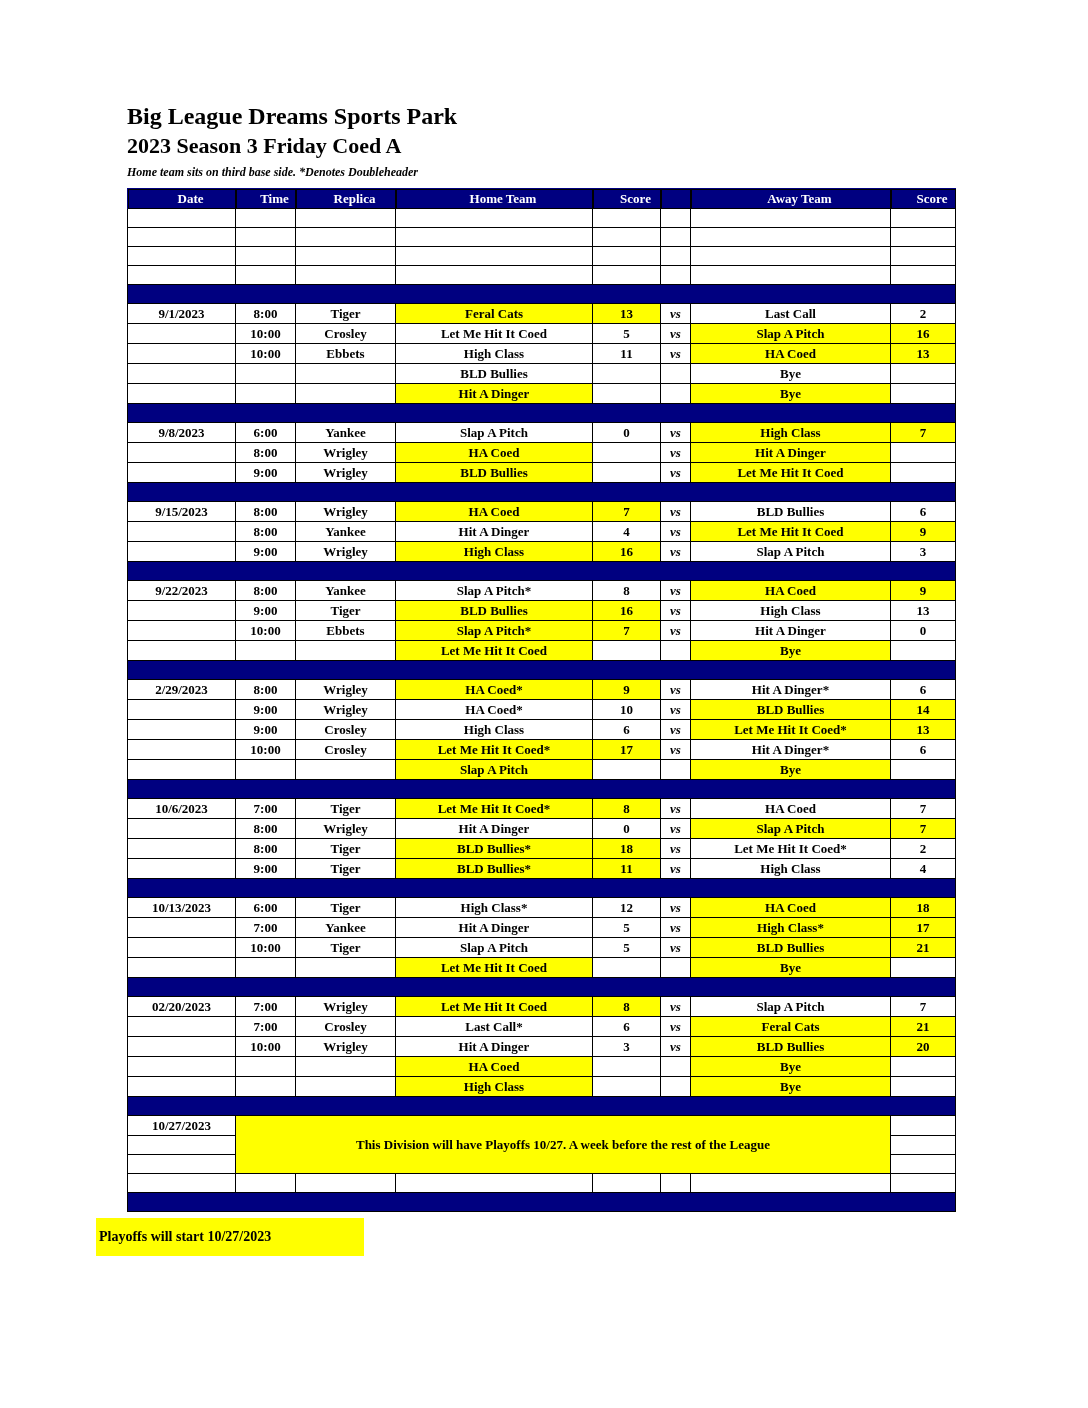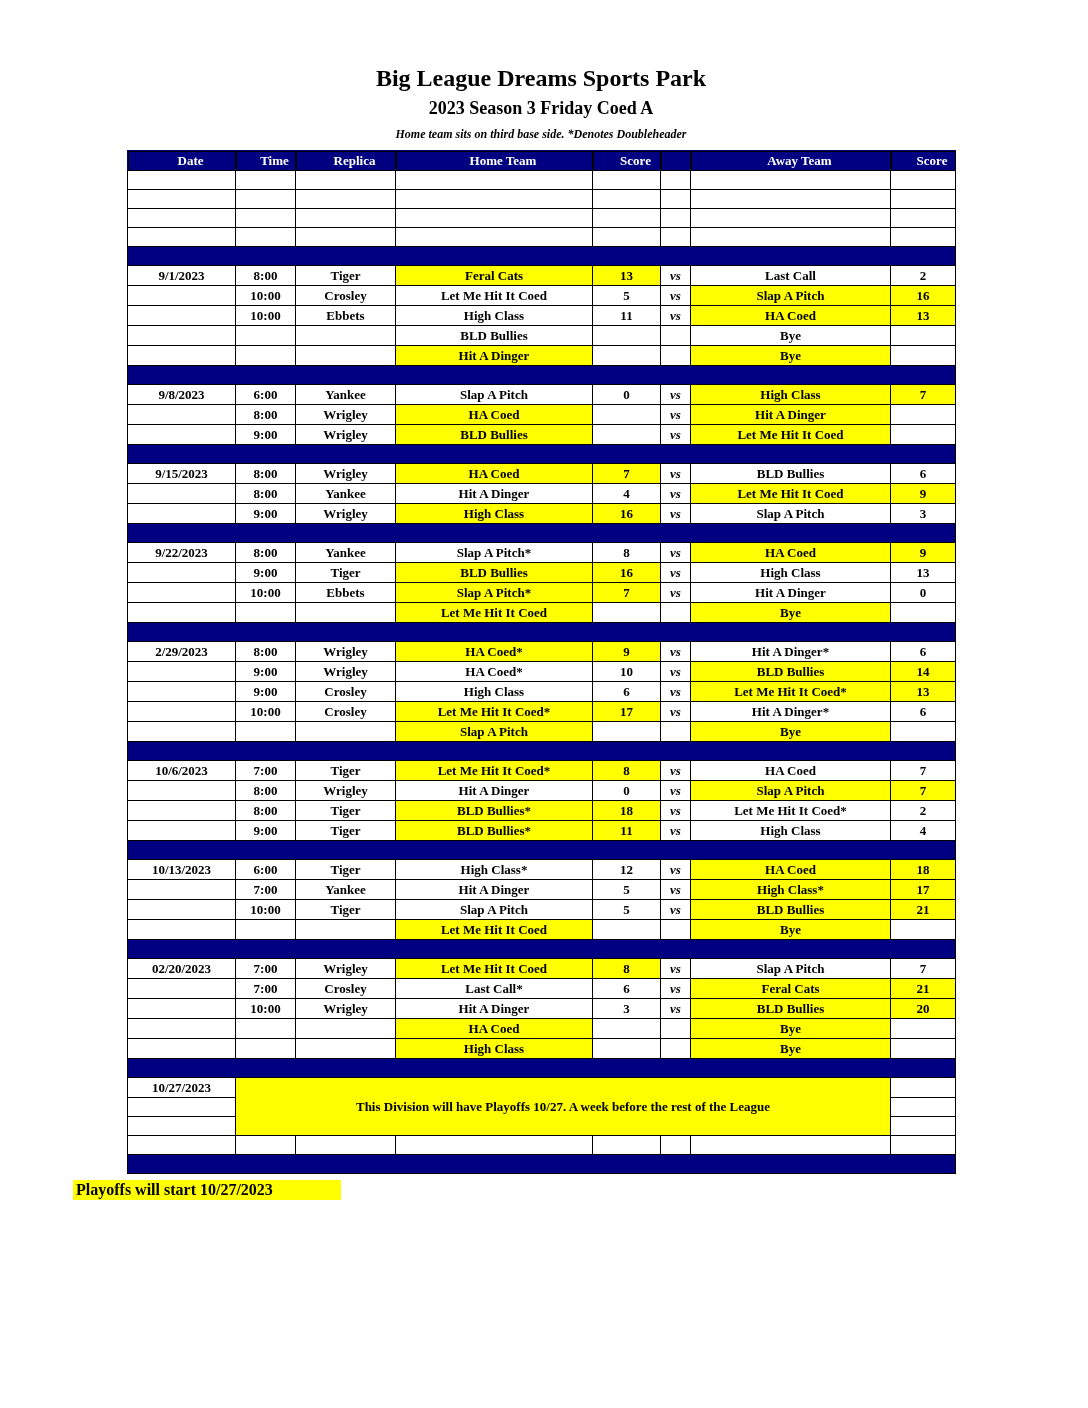--- a/index.html
+++ b/index.html
@@ -17,31 +17,30 @@
     width: 1088px;
     height: 1408px;
     background: #ffffff;
     font-family: "Liberation Serif", serif;
     color: var(--ink);
     overflow: hidden;
   }
   .head {
     width: 828px;
     margin: 0 0 0 127px;
-    padding-top: 64px;
-    text-align: center;
+    padding-top: 102px;
   }
   .title {
     font-size: 24px;
     line-height: 28px;
     font-weight: bold;
   }
   .subtitle {
     margin-top: 6px;
-    font-size: 18px;
+    font-size: 22px;
     line-height: 20px;
     font-weight: bold;
   }
   .note {
     margin-top: 8px;
     font-size: 12px;
     line-height: 16px;
     font-weight: bold;
     font-style: italic;
   }
@@ -85,28 +84,28 @@
   td.playoff-note {
     font-size: 14px;
     font-weight: bold;
     text-align: center;
     vertical-align: middle;
     white-space: normal;
     line-height: 18px;
     margin-left: 36px;
   }
   .footer {
-    margin: 6px 0 0 73px;
+    margin: 6px 0 0 96px;
     width: 268px;
     background: var(--yellow);
-    font-size: 16px;
+    font-size: 14px;
     line-height: 18px;
     font-weight: bold;
     text-align: left;
-    padding: 1px 3px;
+    padding: 10px 3px;
     box-sizing: border-box;
   }
 </style>
 </head>
 <body>
 
 <div class="page" data-name="schedule-document">
   <div class="head" data-name="document-header">
     <div class="title" data-name="page-title">Big League Dreams Sports Park</div>
     <div class="subtitle" data-name="season-subtitle">2023 Season 3 Friday Coed A</div>

